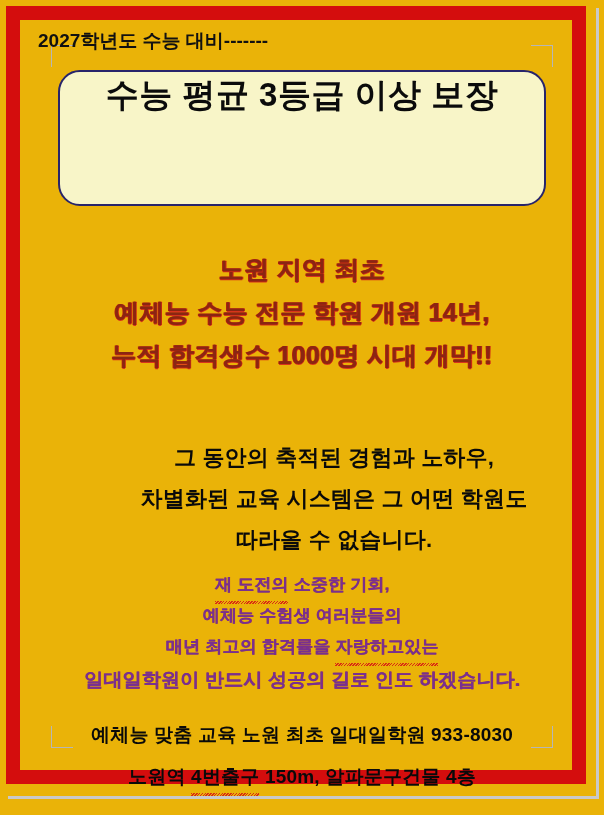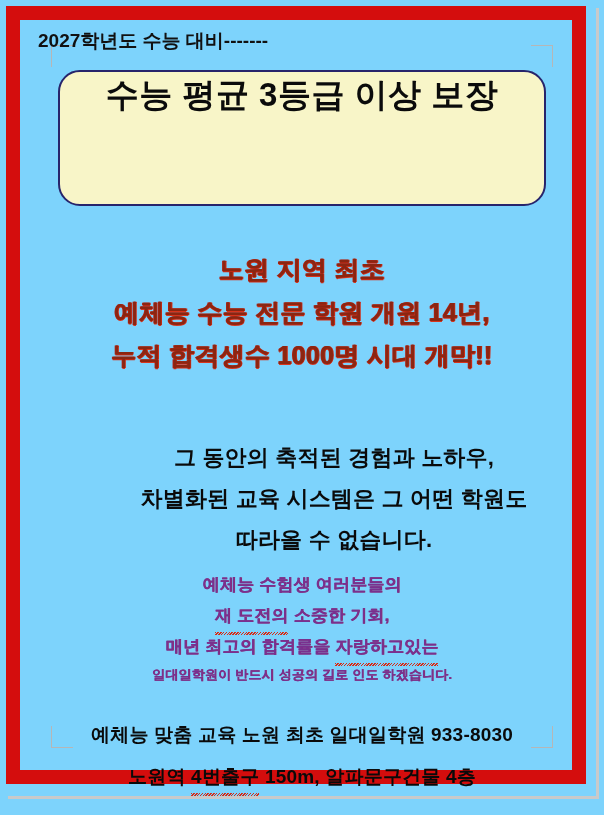--- a/index.html
+++ b/index.html
@@ -8,21 +8,21 @@
     background: #ffffff;
   }
   body {
     font-family: "Liberation Sans", "DejaVu Sans", sans-serif;
   }
 
   #poster {
     position: relative;
     width: 604px;
     height: 815px;
-    background: #7dd3fc;
+    background: #eab308;
     overflow: hidden;
   }
 
   
   .red-frame {
     position: absolute;
     left: 6px;
     top: 6px;
     width: 580px;
     height: 778px;
@@ -158,21 +158,21 @@
   .purple-line {
     font-size: 17px;
     font-weight: bold;
     color: #79308f;
     line-height: 1.82;
     letter-spacing: 0.2px;
     text-shadow: 0.6px 0 0 #8f2f6e;
     white-space: nowrap;
   }
   .purple-line.emphasis {
-    font-size: 13px;
+    font-size: 19px;
   }
 
   
   .footer-block {
     position: absolute;
     left: 0;
     top: 690px;
     width: 564px;
     text-align: center;
   }
@@ -234,24 +234,24 @@
       <div class="red-line">누적 합격생수 1000명 시대 개막!!</div>
     </div>
 
     <div class="black-block">
       <div class="black-line">그 동안의 축적된 경험과 노하우,</div>
       <div class="black-line">차별화된 교육 시스템은 그 어떤 학원도</div>
       <div class="black-line">따라올 수 없습니다.</div>
     </div>
 
     <div class="purple-block">
-      <div class="purple-line">예체능 수험생 여러분들의</div>
       <div class="purple-line">
         <span class="squiggle">재 도전의</span><span> 소중한 기회,</span>
       </div>
+      <div class="purple-line">예체능 수험생 여러분들의</div>
       <div class="purple-line">
         <span>매년 최고의 합격률을 </span><span class="squiggle">자랑하고있는</span>
       </div>
       <div class="purple-line emphasis">일대일학원이 반드시 성공의 길로 인도 하겠습니다.</div>
     </div>
 
     <div class="footer-block">
       <div class="footer-line">
         <span>예체능 맞춤 교육 노원 최초 일대일학원 </span><span>933-8030</span>
       </div>

